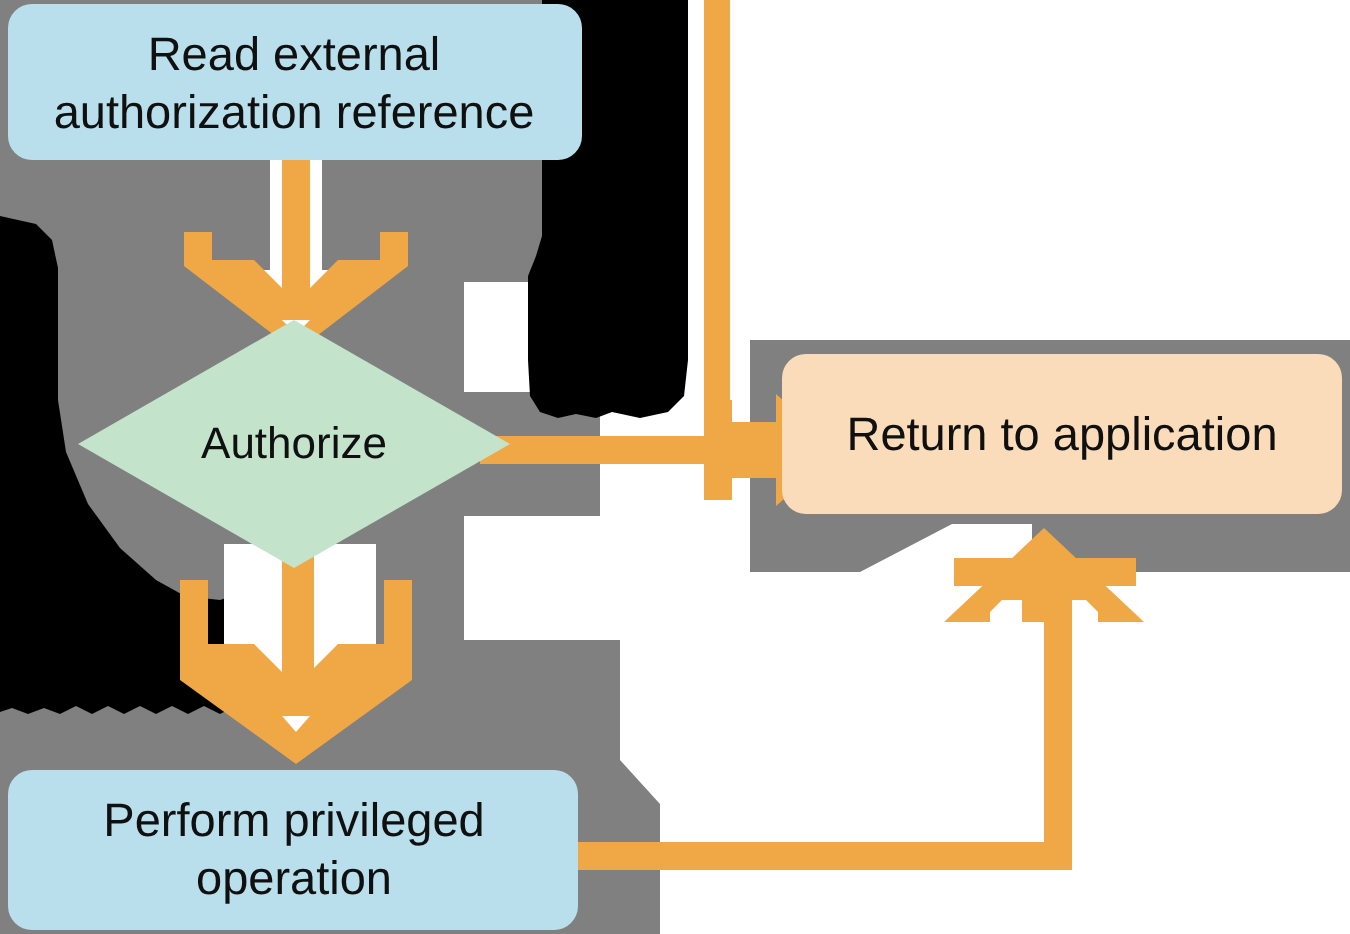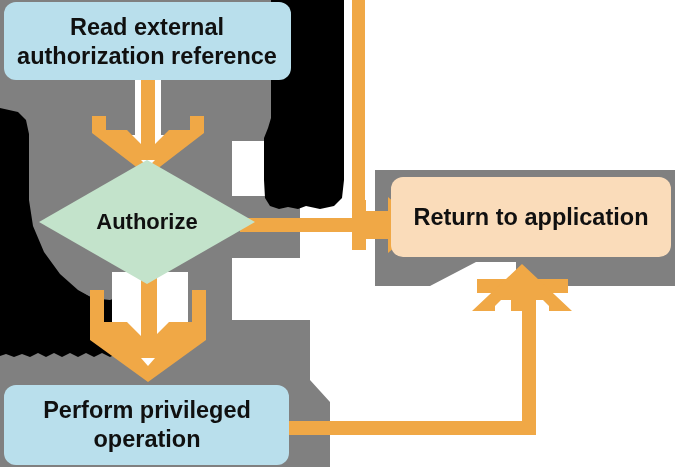--- a/index.html
+++ b/index.html
@@ -7,21 +7,20 @@
     padding: 0;
     background: #ffffff;
   }
   #canvas {
     position: relative;
     width: 675px;
     height: 467px;
     overflow: hidden;
     background: #ffffff;
     font-family: "Liberation Sans", sans-serif;
-    font-weight: bold;
   }
   #canvas svg {
     display: block;
     position: absolute;
     top: 0;
     left: 0;
   }
   .node-label {
     font-family: "Liberation Sans", sans-serif;
     fill: #101010;

